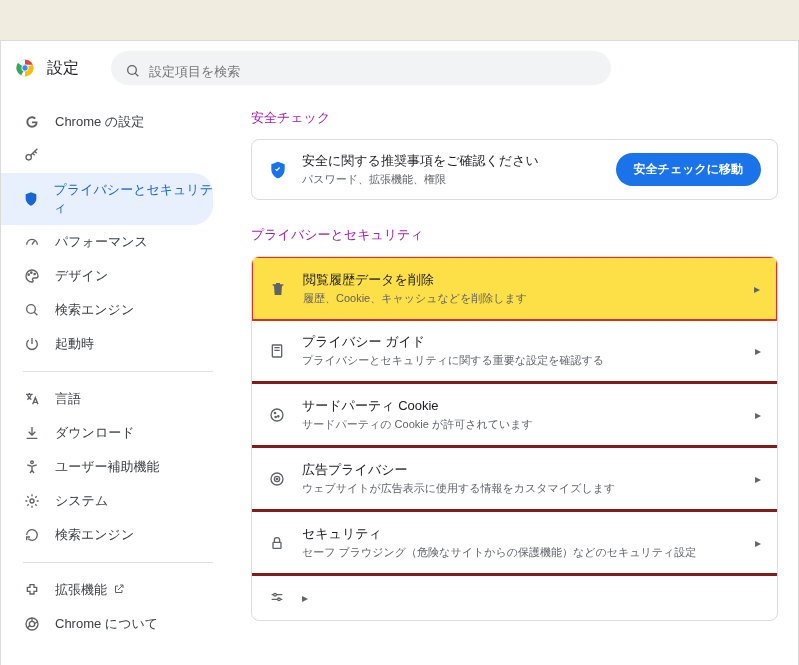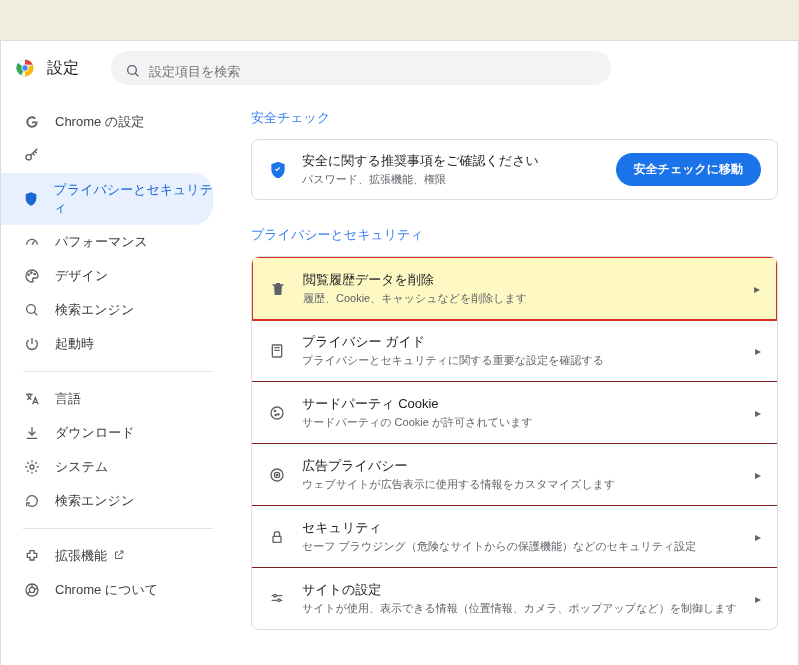--- a/index.html
+++ b/index.html
@@ -12,30 +12,30 @@
 .search { display: flex; align-items: flex-end; background: #f1f3f4; border-radius: 20px; padding: 6px 14px; height: 34px; }
 .search input { border: none; background: transparent; outline: none; font-size: 13px; color: #5f6368; margin-left: 8px; flex: 1; }
 .layout { display: flex; height: calc(100% - 50px); }
 .sidebar { width: 220px; padding: 14px 8px 0 0; border-right: none; }
 .nav-item { display: flex; align-items: center; padding: 8px 0 8px 22px; font-size: 13px; color: #3c4043; border-radius: 0 20px 20px 0; cursor: pointer; }
 .nav-item.active { background: #e8f0fe; color: #1967d2; }
 .nav-item .ic { width: 18px; height: 18px; margin-right: 14px; display: inline-flex; align-items: center; justify-content: center; color: #5f6368; }
 .nav-item.active .ic { color: #1967d2; }
 .nav-sep { border: none; border-top: 1px solid #e0e0e0; margin: 10px 0 10px 22px; }
 .main { flex: 1; padding: 18px 20px 0 30px; overflow-y: auto; }
-.section-title { font-size: 13px; color: #3b82f6; margin-bottom: 12px; }
+.section-title { font-size: 13px; color: #a21caf; margin-bottom: 12px; }
 .safety-card { border: 1px solid #dadce0; border-radius: 8px; padding: 12px 16px; display: flex; align-items: center; margin-bottom: 26px; }
 .safety-text { flex: 1; margin-left: 14px; }
 .st-title { font-size: 13px; color: #202124; margin-bottom: 2px; }
 .st-sub { font-size: 11px; color: #5f6368; }
 .primary-btn { background: #1a73e8; color: #fff; border: none; border-radius: 18px; padding: 8px 18px; font-size: 12px; cursor: pointer; font-weight: bold; }
 .list { border: 1px solid #dadce0; border-radius: 8px; overflow: hidden; }
-.list-row { display: flex; align-items: center; padding: 13px 16px; border-bottom: 1px solid #7f1d1d; cursor: pointer; position: relative; }
+.list-row { display: flex; align-items: center; padding: 13px 16px; border-bottom: 3px solid #7f1d1d; cursor: pointer; position: relative; }
 .list-row:last-child { border-bottom: none; }
-.list-row.highlight { border: 2px solid #d93025; margin: -1px; border-radius: 2px; z-index: 1; background: #fef9c3; }
+.list-row.highlight { border: 2px solid #d93025; margin: -1px; border-radius: 2px; z-index: 1; background: #fde047; }
 .row-ic { width: 18px; height: 18px; margin-right: 16px; display: inline-flex; align-items: center; justify-content: center; color: #5f6368; }
 .row-body { flex: 1; }
 .row-title { font-size: 13px; color: #202124; margin-bottom: 2px; }
 .row-sub { font-size: 11px; color: #5f6368; }
 .row-arrow { color: #5f6368; font-size: 12px; }
 .ext-icon { width: 14px; height: 14px; margin-left: 6px; }
 svg { display: block; }
 </style>
 </head>
 <body>
@@ -145,20 +145,29 @@
         <span class="ic">
             <svg width="16" height="16" viewBox="0 0 24 24" fill="none" stroke="#5f6368" stroke-width="2">
               <path d="M12 3 v12 M7 10 l5 5 5-5 M4 20 h16"></path>
             </svg>
           </span>
         <span>ダウンロード</span>
       </div>
       <div class="nav-item">
         <span class="ic">
             <svg width="16" height="16" viewBox="0 0 24 24" fill="none" stroke="#5f6368" stroke-width="2">
+              <circle cx="12" cy="5" r="2"></circle>
+              <path d="M5 9 l7 2 7-2 M12 11 v6 M9 21 l3-4 3 4"></path>
+            </svg>
+          </span>
+        <span>ユーザー補助機能</span>
+      </div>
+      <div class="nav-item">
+        <span class="ic">
+            <svg width="16" height="16" viewBox="0 0 24 24" fill="none" stroke="#5f6368" stroke-width="2">
               <circle cx="12" cy="12" r="3"></circle>
               <path d="M12 2v3M12 19v3M2 12h3M19 12h3M5 5l2 2M17 17l2 2M5 19l2-2M17 7l2-2"></path>
             </svg>
           </span>
         <span>システム</span>
       </div>
       <div class="nav-item">
         <span class="ic">
             <svg width="16" height="16" viewBox="0 0 24 24" fill="none" stroke="#5f6368" stroke-width="2">
               <path d="M4 12 a8 8 0 1 1 2.3 5.7 M4 20 v-5 h5"></path>
@@ -288,23 +297,19 @@
 
         <div class="list-row">
           <span class="row-ic">
               <svg width="16" height="16" viewBox="0 0 24 24" fill="none" stroke="#5f6368" stroke-width="2">
                 <line x1="4" y1="7" x2="20" y2="7"></line>
                 <circle cx="9" cy="7" r="2" fill="#fff"></circle>
                 <line x1="4" y1="14" x2="20" y2="14"></line>
                 <circle cx="15" cy="14" r="2" fill="#fff"></circle>
               </svg>
             </span>
-          <div class="row-body">
-            <div class="row-title">サイトの設定</div>
-            <div class="row-sub">サイトが使用、表示できる情報（位置情報、カメラ、ポップアップなど）を制御します</div>
-          </div>
           <span class="row-arrow">▸</span>
         </div>
 
       </div>
     </div>
   </div>
 </div>
 
 </body></html>

